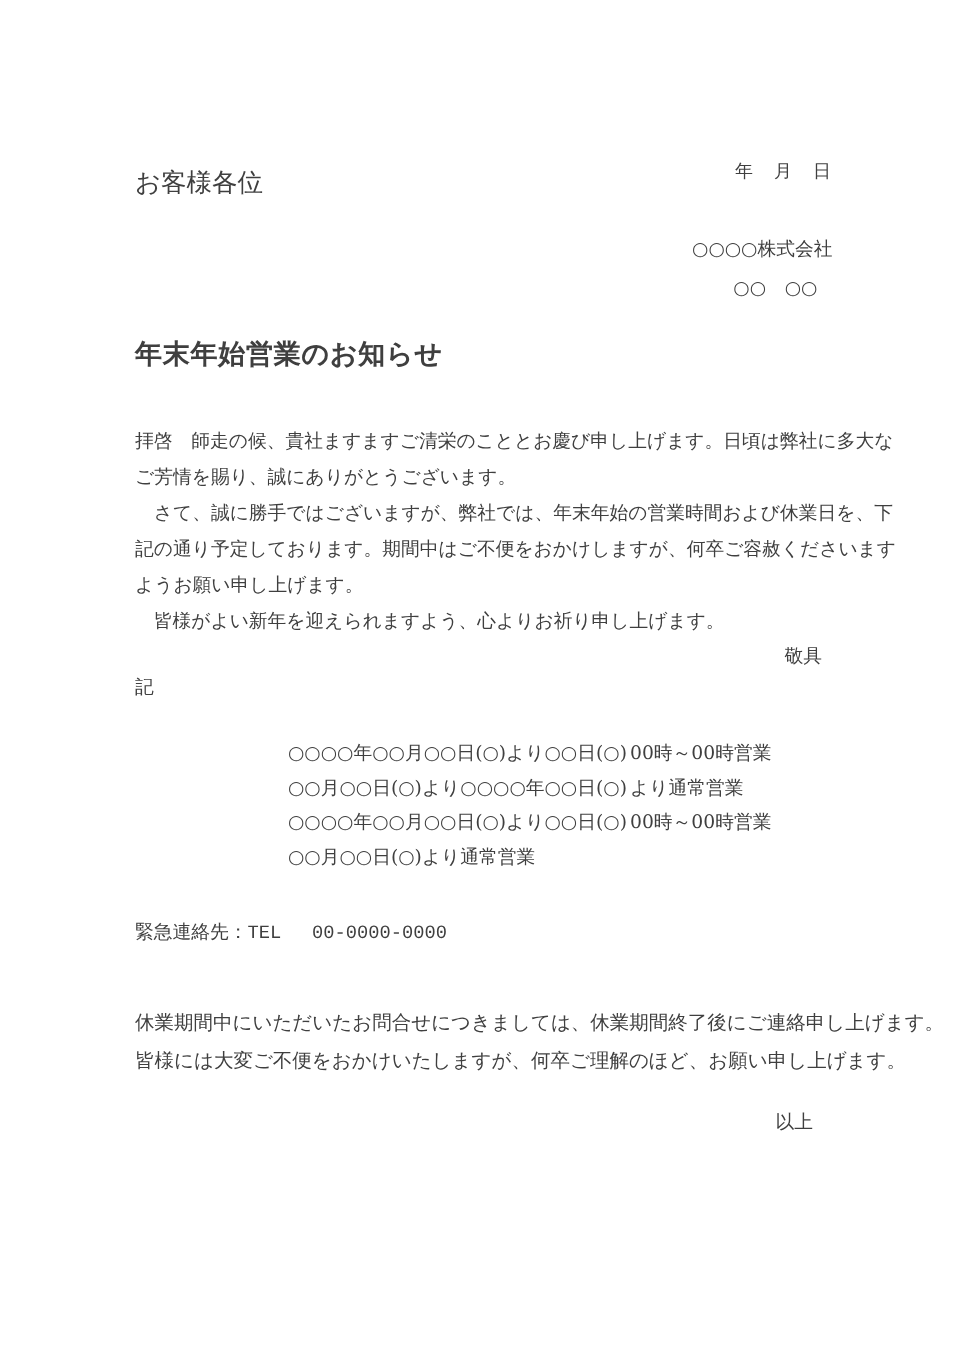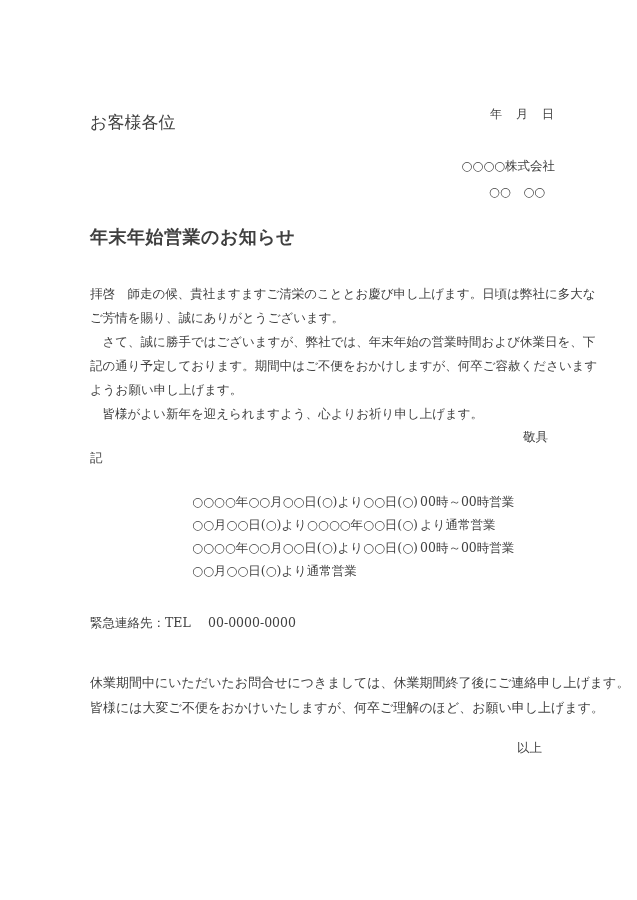--- a/index.html
+++ b/index.html
@@ -41,21 +41,21 @@
 
   .closing     { top: 429px; padding-right: 7px; }
   .record      { top: 450px; }
 
   .schedule    { top: 490px; left: 148px; }
   .sched-row   { display: flex; line-height: 23px; }
   .sched-period{ min-width: 228px; white-space: pre; margin-left: 44px; }
   .sched-note  { white-space: pre; }
 
   .contact     { top: 612px; }
-  .contact-row { display: flex; line-height: 21px; }
+  .contact-row { display: flex; line-height: 21px; font-family: Liberation Mono, monospace; }
   .contact-label { min-width: 70px; white-space: pre; }
   .contact-key   { min-width: 43px; white-space: pre; }
   .contact-value { white-space: pre; }
 
   .footer-block { top: 670px; }
   .footer-block p {
     margin: 0;
     white-space: pre;
     line-height: 25px;
     font-size: 13px;

